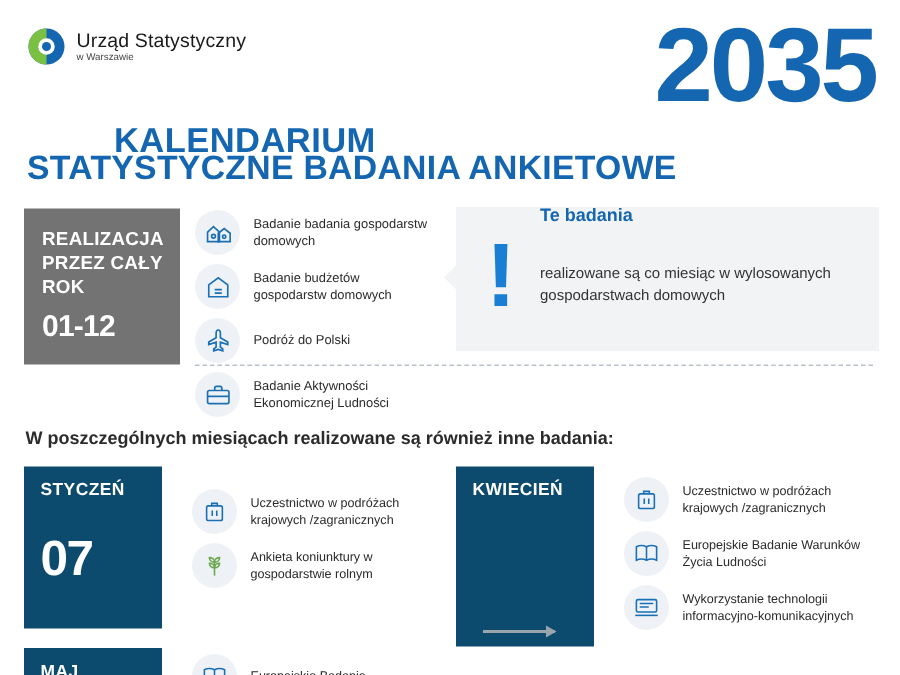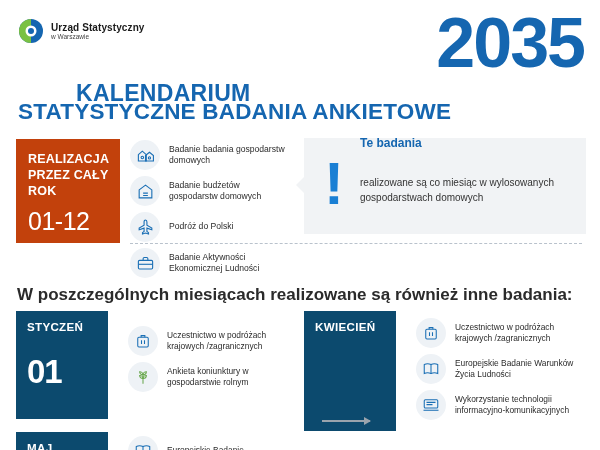--- a/index.html
+++ b/index.html
@@ -27,23 +27,23 @@
   }
   .logo-mark {
     width: 26px;
     height: 26px;
     position: relative;
   }
   .logo-text {
     line-height: 1.15;
   }
   .logo-line1 {
-    font-size: 10px;
+    font-size: 13px;
     color: #1a1a1a;
-    font-weight: bold;
+    font-weight: normal;
     letter-spacing: .1px;
   }
   .logo-line2 {
     font-size: 6.5px;
     color: #444;
   }
 
   .year {
     position: absolute;
     right: 16px;
@@ -74,34 +74,34 @@
     letter-spacing: .2px;
   }
 
   
   .allyear-box {
     position: absolute;
     left: 16px;
     top: 139px;
     width: 104px;
     height: 104px;
-    background: #c2410c;
+    background: #737373;
     color: #ffffff;
     box-sizing: border-box;
     padding: 12px 10px 0 12px;
   }
   .allyear-label {
     font-size: 12.5px;
     font-weight: bold;
     line-height: 1.28;
     letter-spacing: .2px;
   }
   .allyear-range {
-    font-size: 25px;
-    font-weight: normal;
+    font-size: 20px;
+    font-weight: bold;
     margin-top: 8px;
     letter-spacing: -.5px;
   }
 
   .allyear-list {
     position: absolute;
     left: 130px;
     top: 138px;
     width: 160px;
   }
@@ -183,21 +183,21 @@
     font-size: 10px;
     line-height: 1.45;
     color: #333;
   }
 
   
   .section-lead {
     position: absolute;
     left: 17px;
     top: 285px;
-    font-size: 17px;
+    font-size: 12px;
     font-weight: bold;
     color: #2b2b2b;
   }
 
   
   .month-box {
     position: absolute;
     width: 92px;
     background: #0c4a6e;
     color: #fff;
@@ -344,21 +344,21 @@
 <div class="callout"></div>
 <div class="callout-arrow"></div>
 <div class="excl">!</div>
 <div class="callout-title">Te badania</div>
 <div class="callout-body">realizowane są co miesiąc w wylosowanych gospodarstwach domowych</div>
 
 <div class="section-lead">W poszczególnych miesiącach realizowane są również inne badania:</div>
 
 <div class="month-box m1-box">
   <div class="month-name">STYCZEŃ</div>
-  <div class="month-num">01</div>
+  <div class="month-num">07</div>
 </div>
 <div class="month-list m1-list">
   <div class="m-item">
     <span class="m-icon">
       <svg width="18" height="18" viewBox="0 0 24 24" fill="none" stroke="#1a6fb5" stroke-width="1.4">
         <rect x="5" y="7" width="14" height="13" rx="1.6"></rect>
         <path d="M9.5 7 V4.8 h5 V7"></path>
         <path d="M10 11 V16 M14 11 V16"></path>
       </svg>
     </span>

